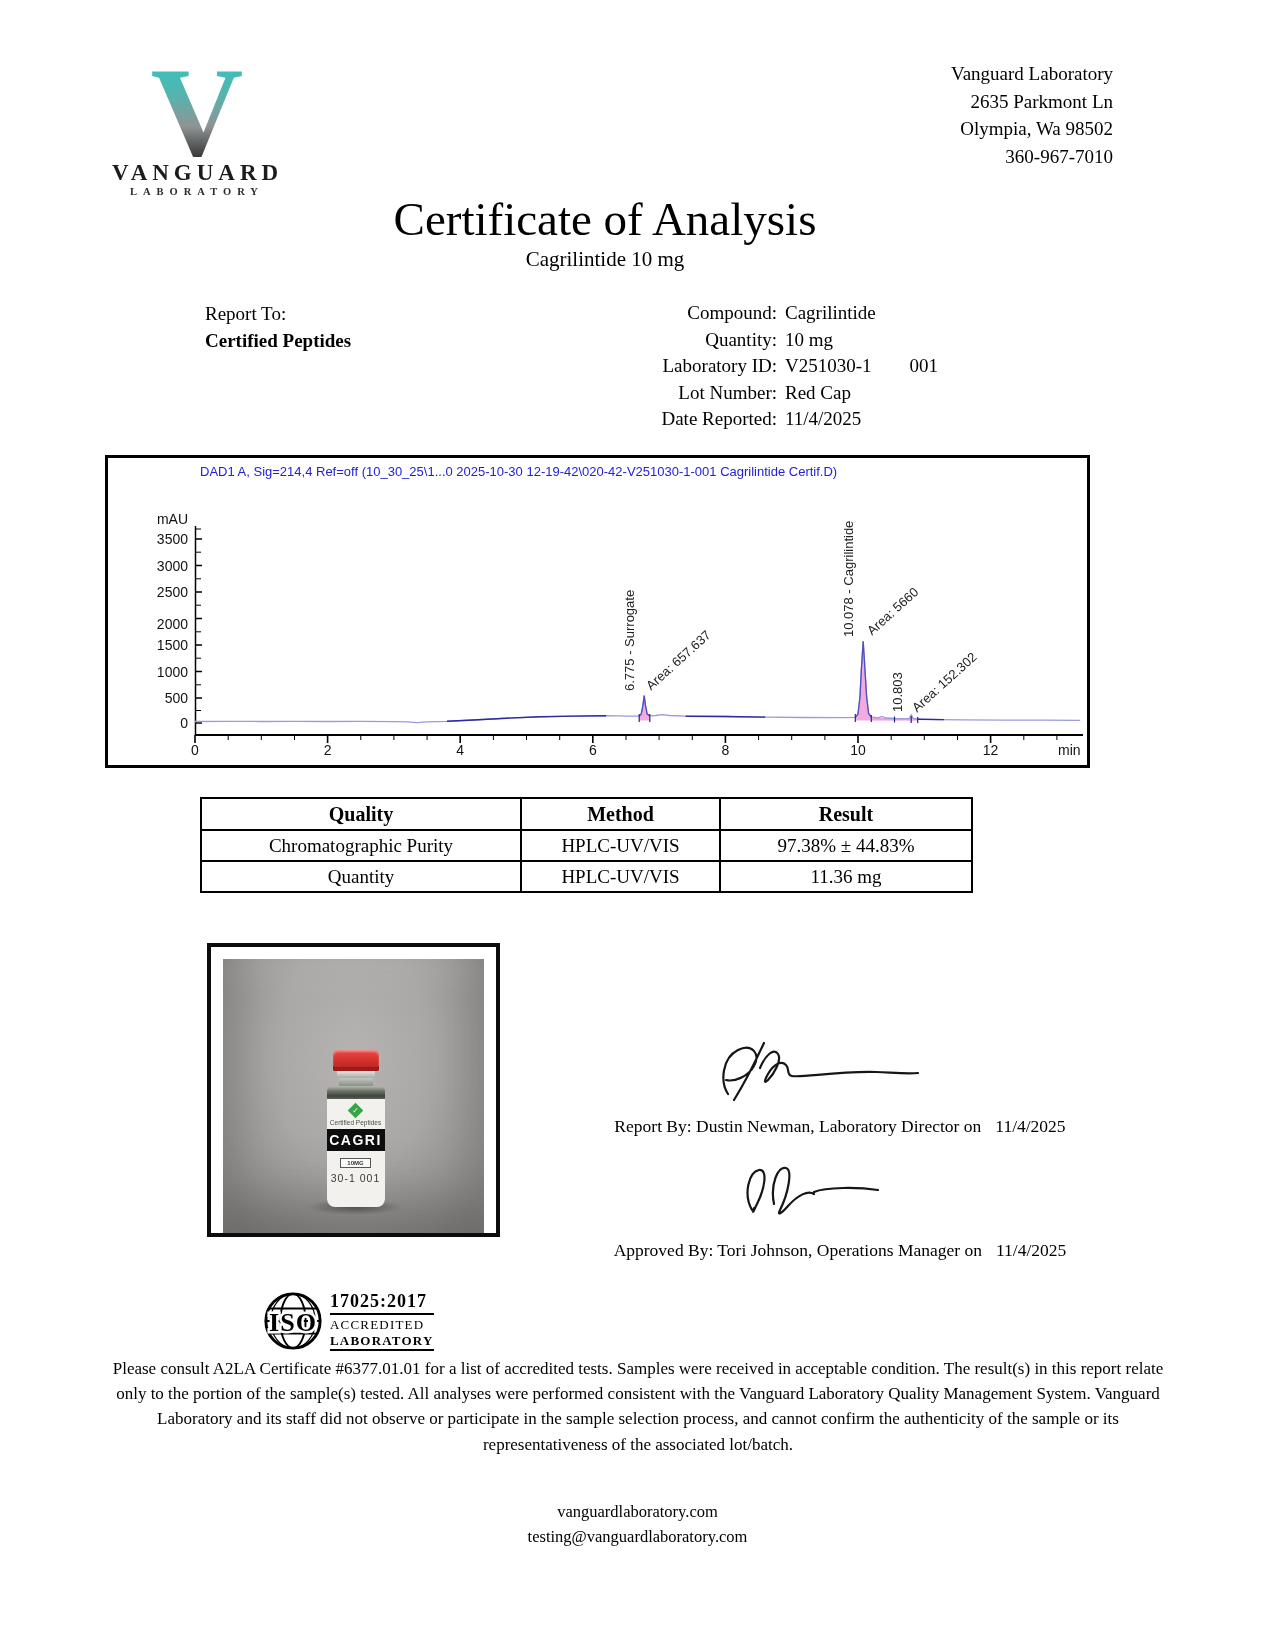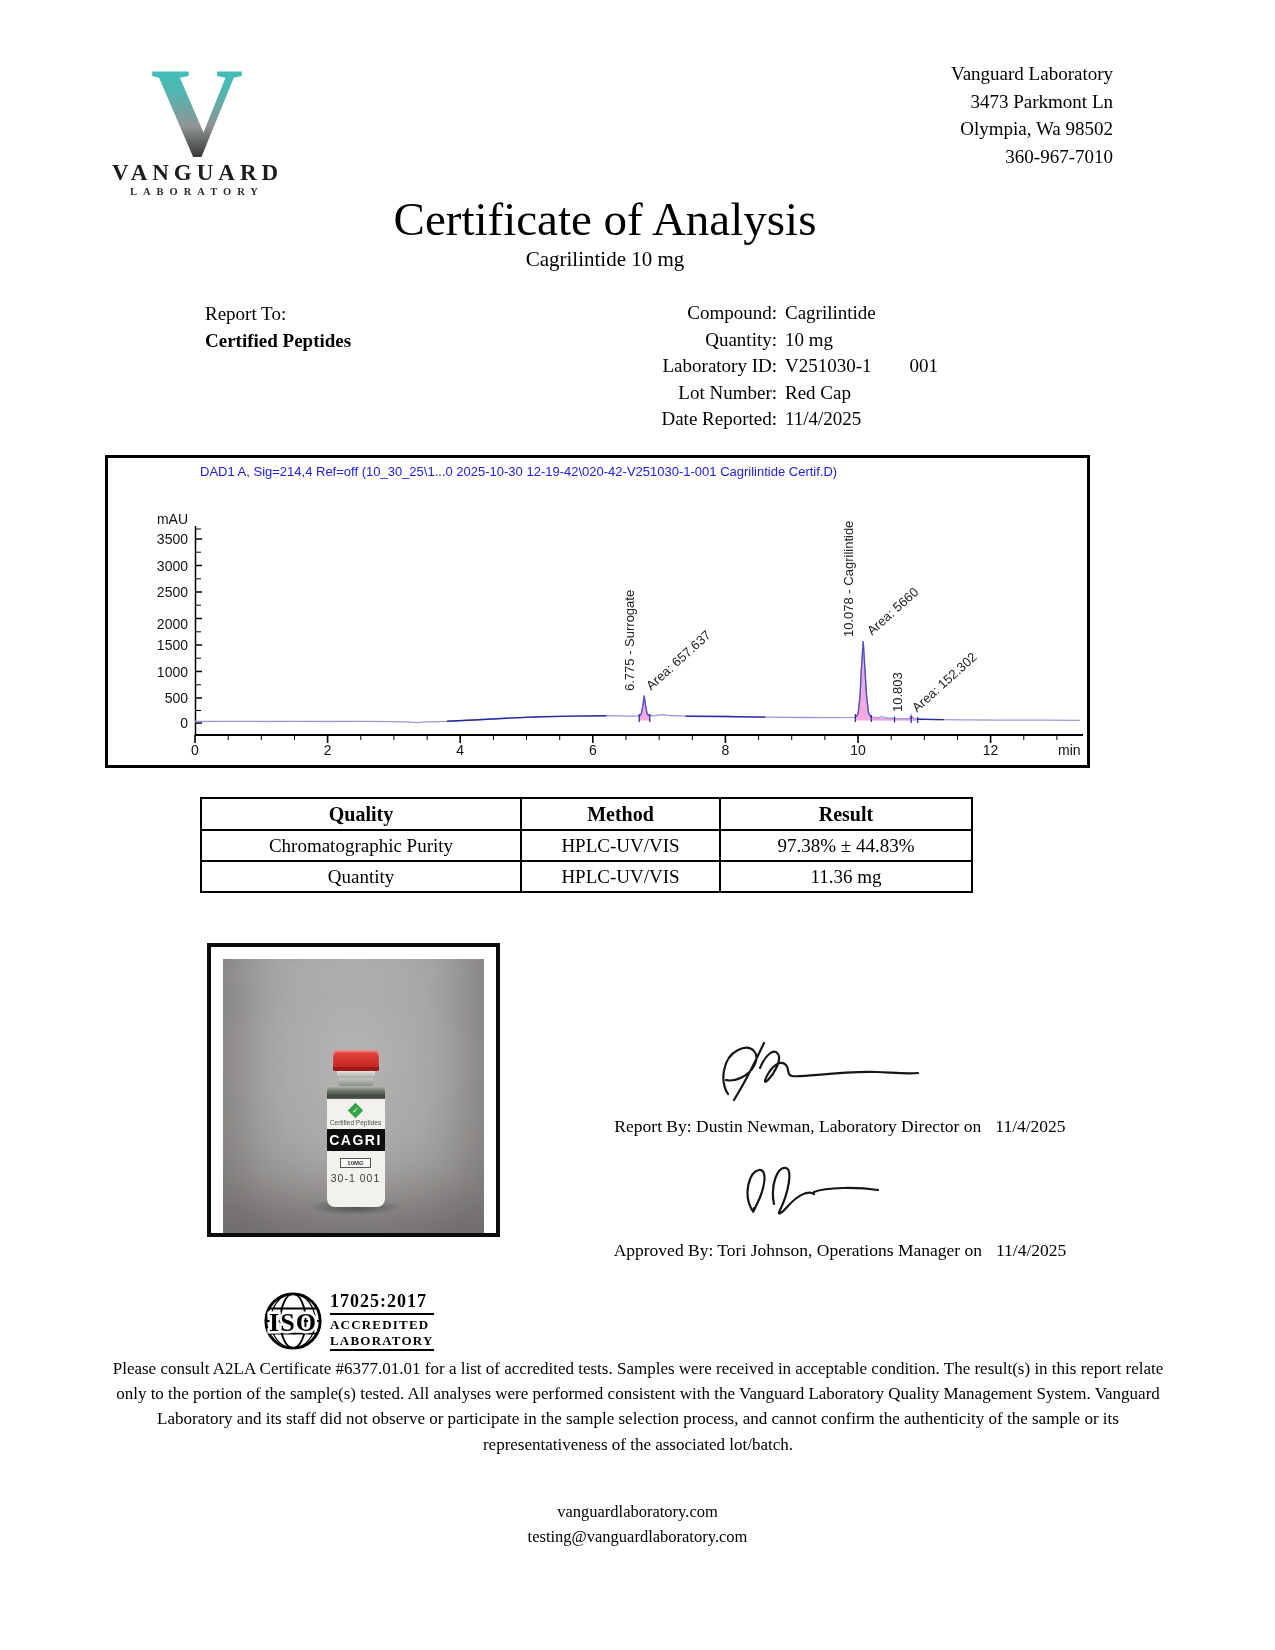--- a/index.html
+++ b/index.html
@@ -76,21 +76,21 @@
   #vlot{margin-top:3px;font-family:"Liberation Sans",sans-serif;font-size:10.5px;
      color:#3a3a3a;letter-spacing:1px;}
 
   
   .sig-caption{left:580px;width:520px;text-align:center;font-size:17.5px;}
   .sig-caption .sig-date{margin-left:14px;}
 
   
   #iso{left:262px;top:1290px;display:flex;align-items:center;gap:6px;}
   #iso-text .l1{font-weight:bold;font-size:18px;letter-spacing:1px;border-bottom:2.5px solid #000;padding-bottom:1px;}
-  #iso-text .l2{font-weight:bold;font-size:13px;letter-spacing:1.2px;margin-top:2px;}
+  #iso-text .l2{font-weight:normal;font-size:13px;letter-spacing:1.2px;margin-top:2px;}
   #iso-text .l3{font-weight:bold;font-size:13px;letter-spacing:1.2px;border-bottom:2.5px solid #000;}
 
   #disclaimer{left:98px;top:1356px;width:1080px;text-align:center;font-size:17px;line-height:25.2px;}
   .footer-line{left:0;width:1275px;text-align:center;font-size:16.5px;}
 </style>
 </head>
 <body>
 
 <div id="page">
 
@@ -106,21 +106,21 @@
         </linearGradient>
       </defs>
       <text x="75" y="103" text-anchor="middle" font-family="Liberation Serif, serif" font-size="128" font-weight="bold" fill="url(#vgrad)">V</text>
     </svg>
   </div>
   <div class="abs" id="logo-wordmark">VANGUARD</div>
   <div class="abs" id="logo-sub">LABORATORY</div>
 
   <div class="abs" id="address">
     <div>Vanguard Laboratory</div>
-    <div>3473 Parkmont Ln</div>
+    <div>2635 Parkmont Ln</div>
     <div>Olympia, Wa 98502</div>
     <div>360-967-7010</div>
   </div>
 
   <div class="abs" id="doc-title">Certificate of Analysis</div>
   <div class="abs" id="doc-subtitle">Cagrilintide 10 mg</div>
 
   <div class="abs" id="report-to">
     <div>Report To:</div>
     <div class="client">Certified Peptides</div>

